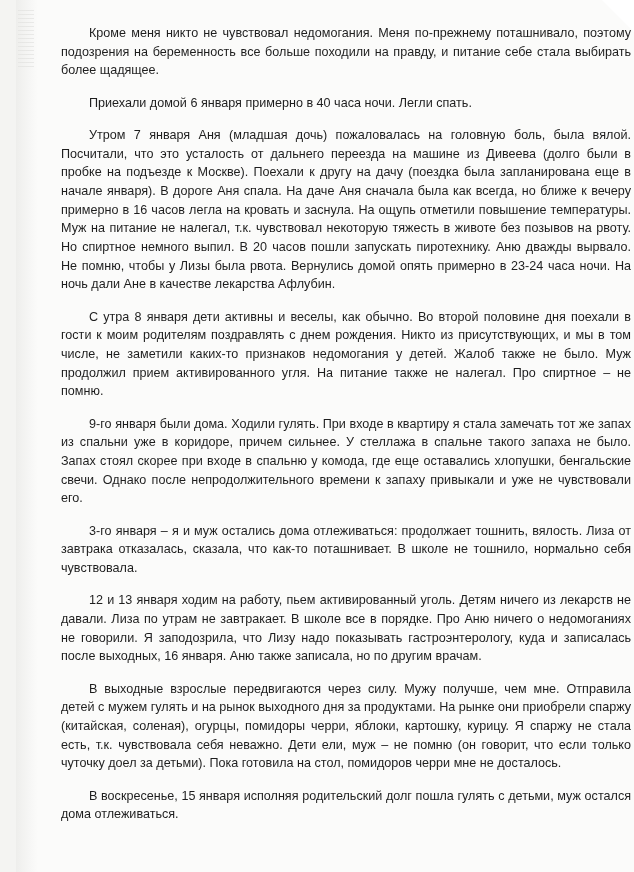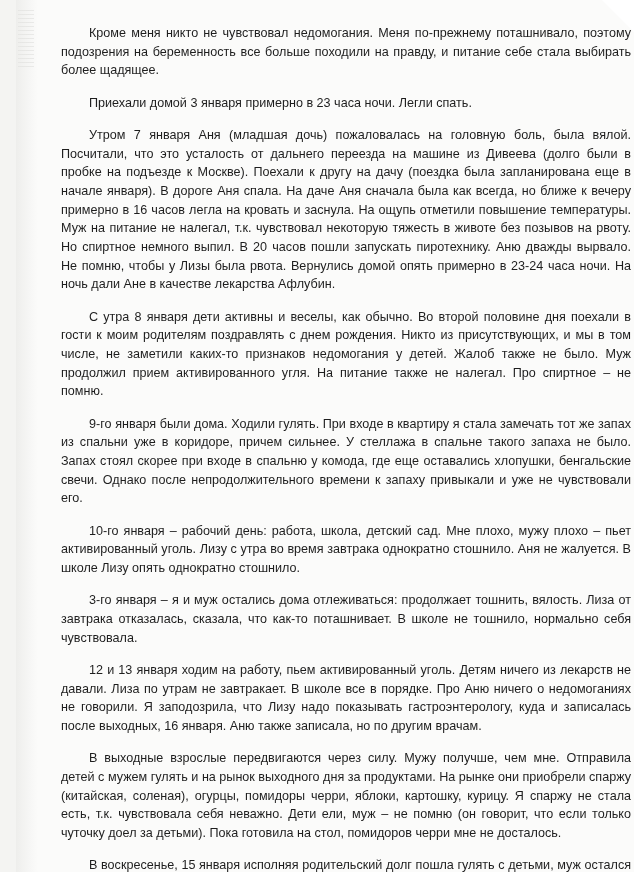--- a/index.html
+++ b/index.html
@@ -54,24 +54,23 @@
 <div class="page">
   <div class="left-edge"></div>
   <div class="right-edge"></div>
   <div class="corner">
     <div class="shade"></div>
     <div class="fold"></div>
   </div>
 
   <div class="text">
     <p>Кроме меня никто не чувствовал недомогания. Меня по-прежнему поташнивало, поэтому подозрения на беременность все больше походили на правду, и питание себе стала выбирать более щадящее.</p>
-    <p>Приехали домой 3 января примерно в 23 часа ночи. Легли спать.</p>
+    <p>Приехали домой 6 января примерно в 40 часа ночи. Легли спать.</p>
     <p>Утром 7 января Аня (младшая дочь) пожаловалась на головную боль, была вялой. Посчитали, что это усталость от дальнего переезда на машине из Дивеева (долго были в пробке на подъезде к Москве). Поехали к другу на дачу (поездка была запланирована еще в начале января). В дороге Аня спала. На даче Аня сначала была как всегда, но ближе к вечеру примерно в 16 часов легла на кровать и заснула. На ощупь отметили повышение температуры. Муж на питание не налегал, т.к. чувствовал некоторую тяжесть в животе без позывов на рвоту. Но спиртное немного выпил. В 20 часов пошли запускать пиротехнику. Аню дважды вырвало. Не помню, чтобы у Лизы была рвота. Вернулись домой опять примерно в 23-24 часа ночи. На ночь дали Ане в качестве лекарства Афлубин.</p>
     <p>С утра 8 января дети активны и веселы, как обычно. Во второй половине дня поехали в гости к моим родителям поздравлять с днем рождения. Никто из присутствующих, и мы в том числе, не заметили каких-то признаков недомогания у детей. Жалоб также не было. Муж продолжил прием активированного угля. На питание также не налегал. Про спиртное – не помню.</p>
     <p>9-го января были дома. Ходили гулять. При входе в квартиру я стала замечать тот же запах из спальни уже в коридоре, причем сильнее. У стеллажа в спальне такого запаха не было. Запах стоял скорее при входе в спальню у комода, где еще оставались хлопушки, бенгальские свечи. Однако после непродолжительного времени к запаху привыкали и уже не чувствовали его.</p>
-    <p>10-го января – рабочий день: работа, школа, детский сад. Мне плохо, мужу плохо – пьет активированный уголь. Лизу с утра во время завтрака однократно стошнило. Аня не жалуется. В школе Лизу опять однократно стошнило.</p>
     <p>3-го января – я и муж остались дома отлеживаться: продолжает тошнить, вялость. Лиза от завтрака отказалась, сказала, что как-то поташнивает. В школе не тошнило, нормально себя чувствовала.</p>
     <p>12 и 13 января ходим на работу, пьем активированный уголь. Детям ничего из лекарств не давали. Лиза по утрам не завтракает. В школе все в порядке. Про Аню ничего о недомоганиях не говорили. Я заподозрила, что Лизу надо показывать гастроэнтерологу, куда и записалась после выходных, 16 января. Аню также записала, но по другим врачам.</p>
     <p>В выходные взрослые передвигаются через силу. Мужу получше, чем мне. Отправила детей с мужем гулять и на рынок выходного дня за продуктами. На рынке они приобрели спаржу (китайская, соленая), огурцы, помидоры черри, яблоки, картошку, курицу. Я спаржу не стала есть, т.к. чувствовала себя неважно. Дети ели, муж – не помню (он говорит, что если только чуточку доел за детьми). Пока готовила на стол, помидоров черри мне не досталось.</p>
     <p>В воскресенье, 15 января исполняя родительский долг пошла гулять с детьми, муж остался дома отлеживаться.</p>
 
   </div>
 </div>
 
 </body></html>

